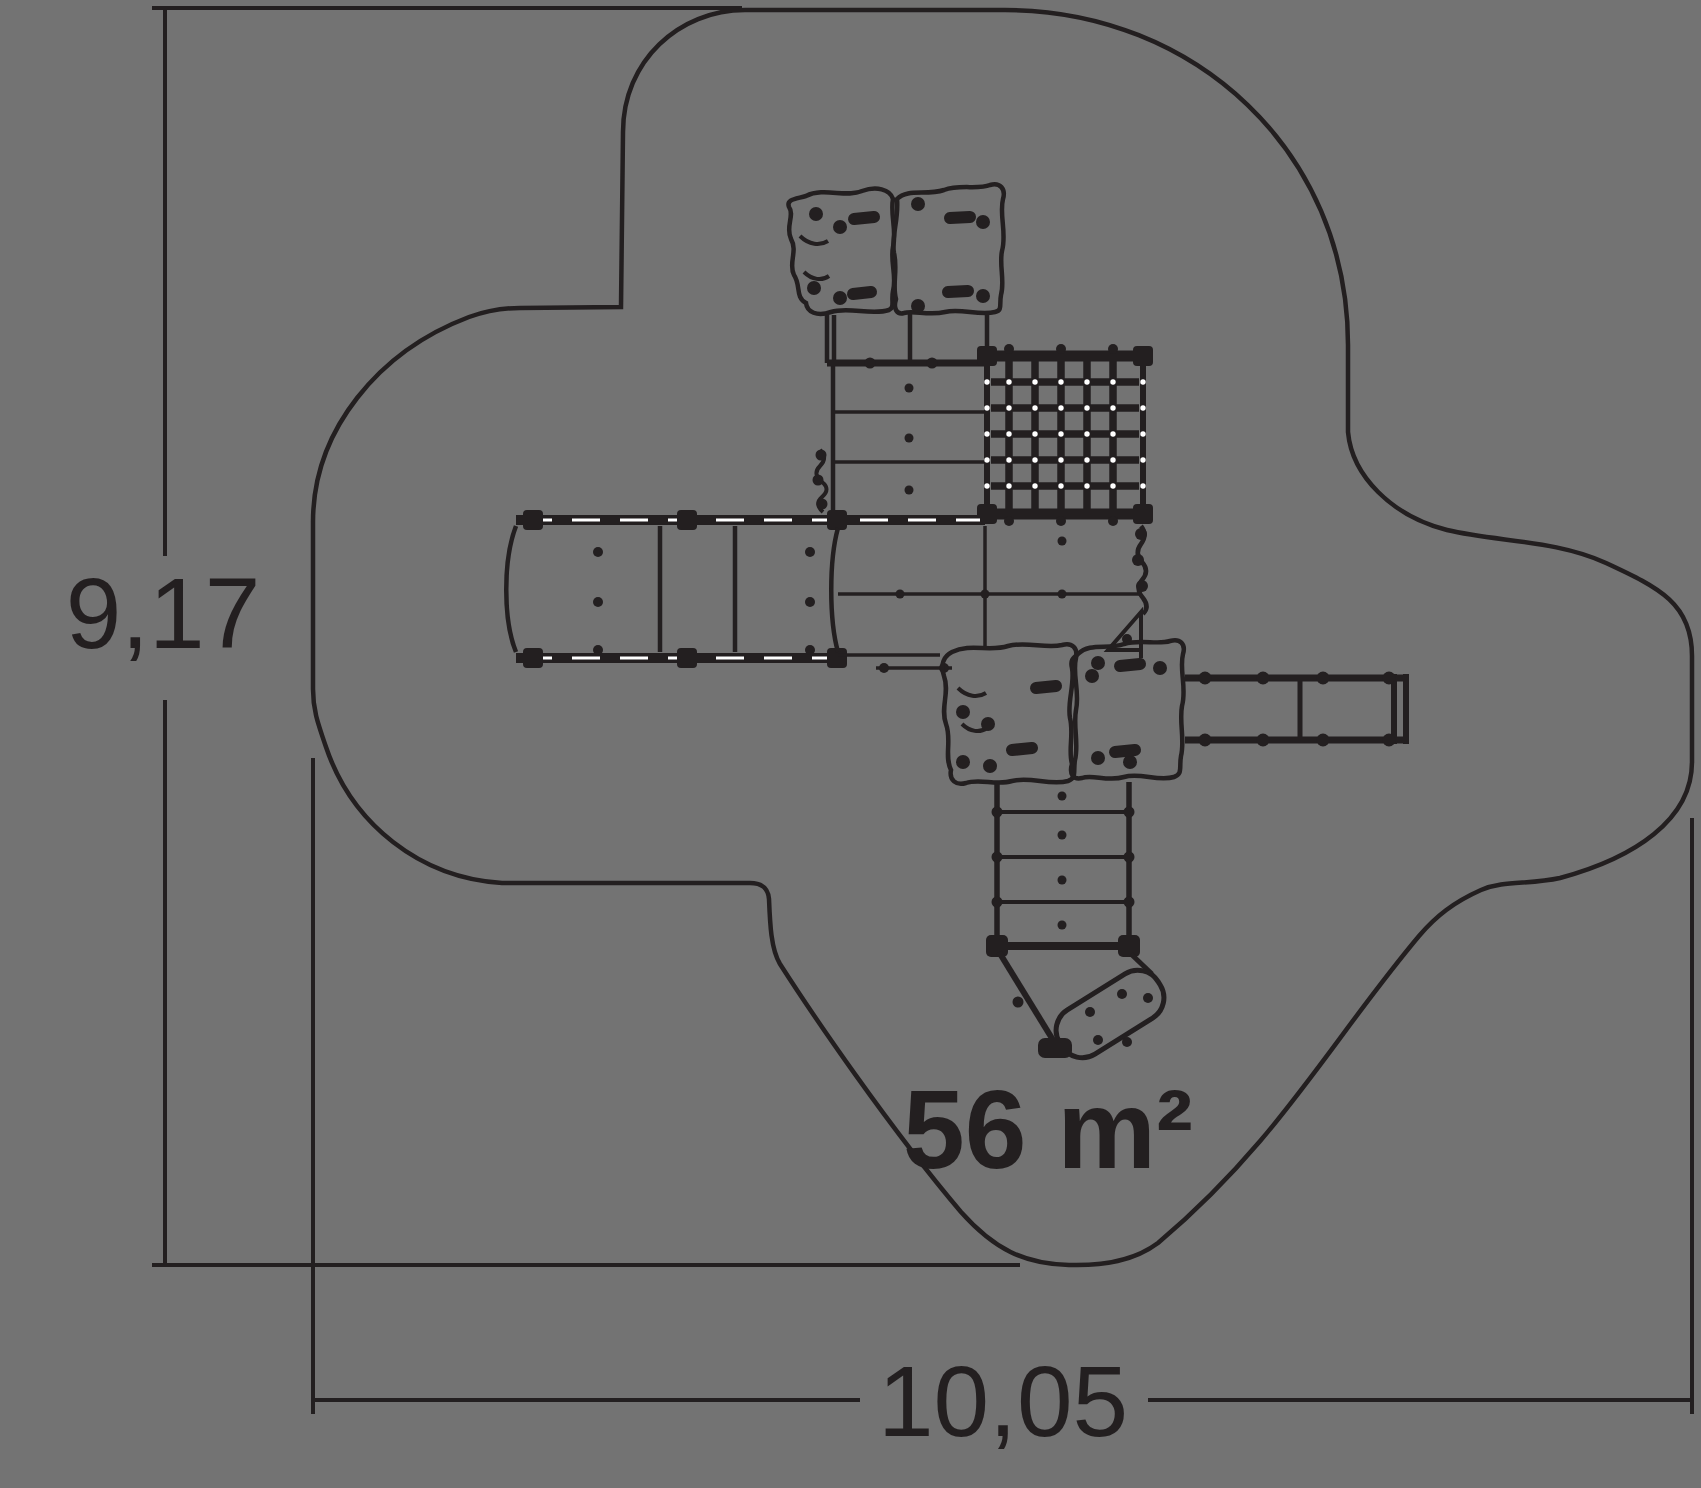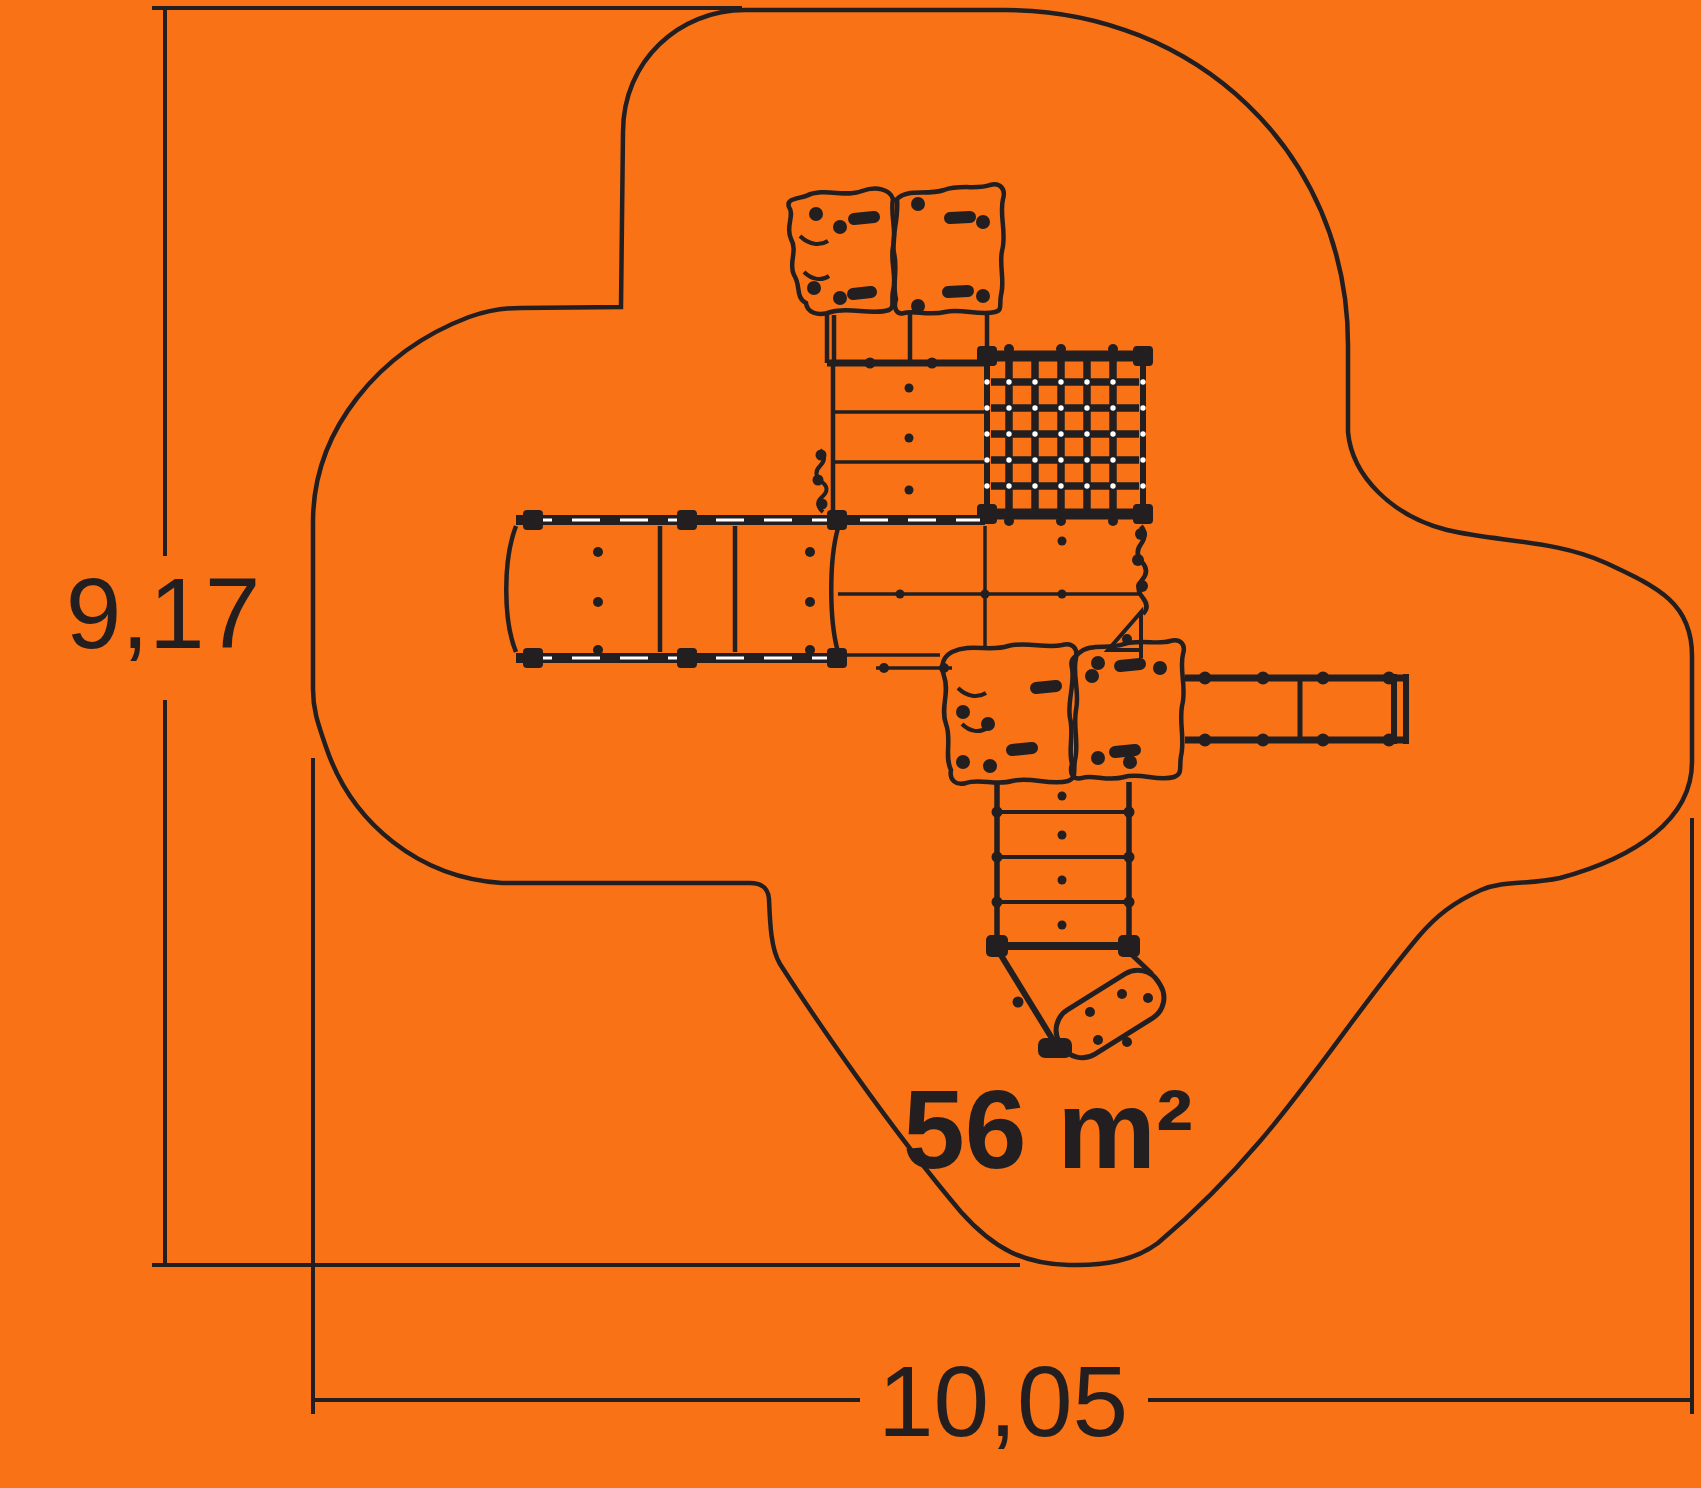--- a/index.html
+++ b/index.html
@@ -1,16 +1,16 @@
 <!DOCTYPE html>
 <html><head>
 <meta charset="utf-8">
 <style>
   html,body{margin:0;padding:0;background:#fff;}
-  .canvas{position:relative;width:1701px;height:1488px;background:#f97316;overflow:hidden;
+  .canvas{position:relative;width:1701px;height:1488px;background:#737373;overflow:hidden;
           font-family:"Liberation Sans", sans-serif;}
   svg{display:block;}
   .dimtext{font-family:"Liberation Sans", sans-serif;font-weight:400;font-size:100px;}
   .areatext{font-family:"Liberation Sans", sans-serif;font-weight:700;font-size:111px;}
 </style>
 </head>
 <body>
 
 <div class="canvas">
 <svg width="1701" height="1488" viewBox="0 0 1701 1488" xmlns="http://www.w3.org/2000/svg">

